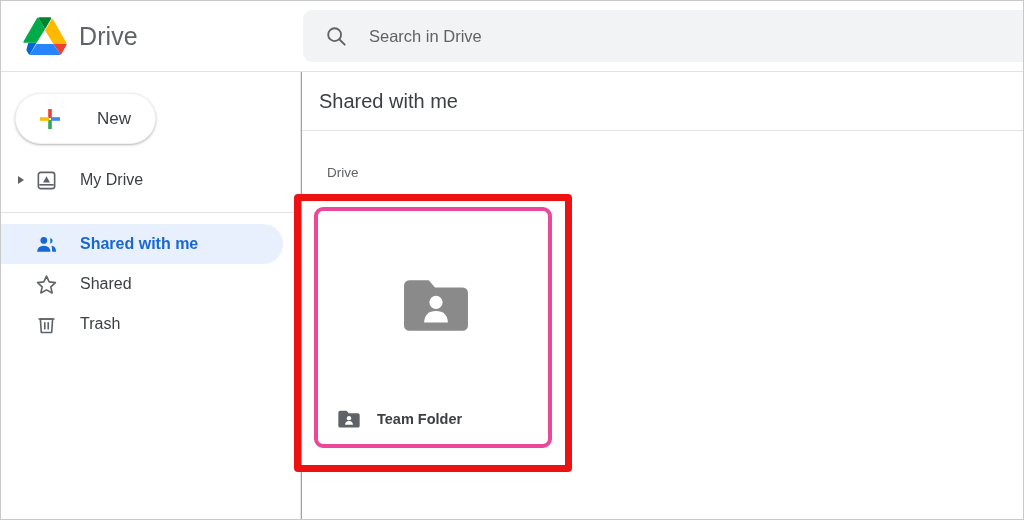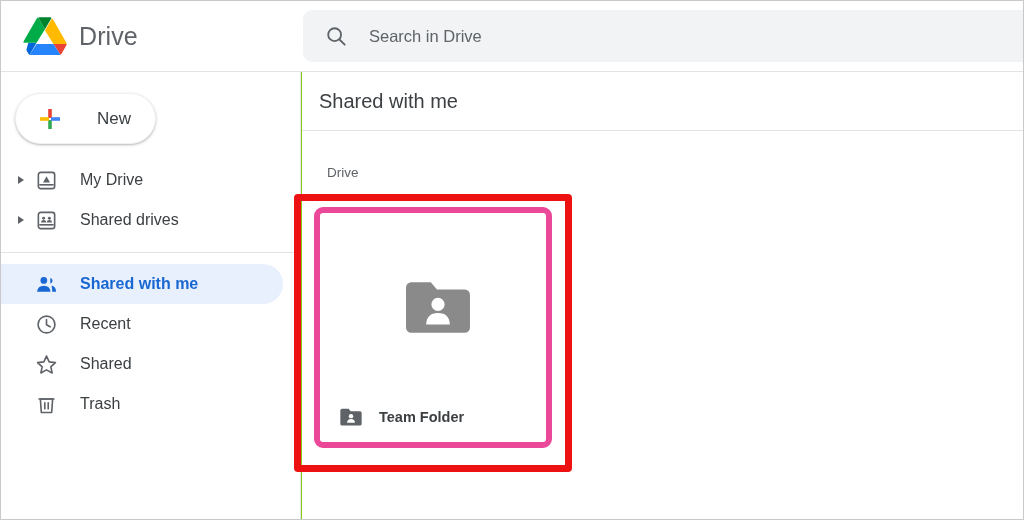--- a/index.html
+++ b/index.html
@@ -195,21 +195,21 @@
     color: #5f6368;
   }
   .group-today { top: 93px; }
 
   
   .card {
     position: absolute;
     left: 12px; top: 135px;
     width: 238px;
     height: 241px;
-    border: 6px solid #ec4899;
+    border: 4px solid #ec4899;
     border-radius: 9px;
     background: #ffffff;
     box-sizing: border-box;
     cursor: pointer;
   }
   .card-thumb {
     position: absolute;
     left: 0; top: 0;
     width: 236px;
     height: 188px;
@@ -293,55 +293,35 @@
       <div class="nav-item">
         <span class="caret"></span>
         <svg class="nav-icon" viewBox="0 0 24 24" fill="none" stroke="currentColor" stroke-width="1.7">
           <rect x="3.5" y="3.5" width="17" height="17" rx="2.5"></rect>
           <line x1="4.5" y1="16.5" x2="19.5" y2="16.5"></line>
           <path d="M12 7.5 L15.6 14 L8.4 14 Z" fill="currentColor" stroke="none"></path>
         </svg>
         <span class="nav-label">My Drive</span>
       </div>
 
-      <div class="nav-item">
-        <span class="caret"></span>
-        <svg class="nav-icon" viewBox="0 0 24 24" fill="none" stroke="currentColor" stroke-width="1.7">
-          <rect x="3.5" y="3.5" width="17" height="17" rx="2.5"></rect>
-          <line x1="4.5" y1="16.5" x2="19.5" y2="16.5"></line>
-          <circle cx="9" cy="9.6" r="1.5" fill="currentColor" stroke="none"></circle>
-          <circle cx="15" cy="9.6" r="1.5" fill="currentColor" stroke="none"></circle>
-          <path d="M6.2 14 Q6.4 11.6 9 11.6 Q11.6 11.6 11.8 14 Z" fill="currentColor" stroke="none"></path>
-          <path d="M12.2 14 Q12.4 11.6 15 11.6 Q17.6 11.6 17.8 14 Z" fill="currentColor" stroke="none"></path>
-        </svg>
-        <span class="nav-label">Shared drives</span>
-      </div>
 
       <div class="nav-divider"></div>
 
 
       <div class="nav-item active">
         <span class="caret hidden"></span>
         <svg class="nav-icon" viewBox="0 0 24 24" fill="currentColor">
           <circle cx="9.2" cy="7.8" r="3.5"></circle>
           <path d="M2.2 19.5 Q2.6 13.2 9.2 13.2 Q15.8 13.2 16.2 19.5 Z"></path>
           <path d="M16 5.2 A3.1 3.1 0 0 1 16 11.2 Z"></path>
           <path d="M17.2 13.4 Q21.8 14 22 19.5 L18 19.5 Q17.9 15.6 17.2 13.4 Z"></path>
         </svg>
         <span class="nav-label">Shared with me</span>
       </div>
 
-      <div class="nav-item">
-        <span class="caret hidden"></span>
-        <svg class="nav-icon" viewBox="0 0 24 24" fill="none" stroke="currentColor" stroke-width="1.7">
-          <circle cx="12" cy="12" r="8.8"></circle>
-          <path d="M12 6.8 L12 12.2 L15.8 14.4" stroke-linecap="round" stroke-linejoin="round"></path>
-        </svg>
-        <span class="nav-label">Recent</span>
-      </div>
 
       <div class="nav-item">
         <span class="caret hidden"></span>
         <svg class="nav-icon" viewBox="0 0 24 24" fill="none" stroke="currentColor" stroke-width="1.7">
           <path d="M12 3.2 L14.8 9.3 L21.3 10 L16.5 14.4 L17.9 20.8 L12 17.6 L6.1 20.8 L7.5 14.4 L2.7 10 L9.2 9.3 Z" stroke-linejoin="round"></path>
         </svg>
         <span class="nav-label">Shared</span>
       </div>
 
       <div class="nav-item">

